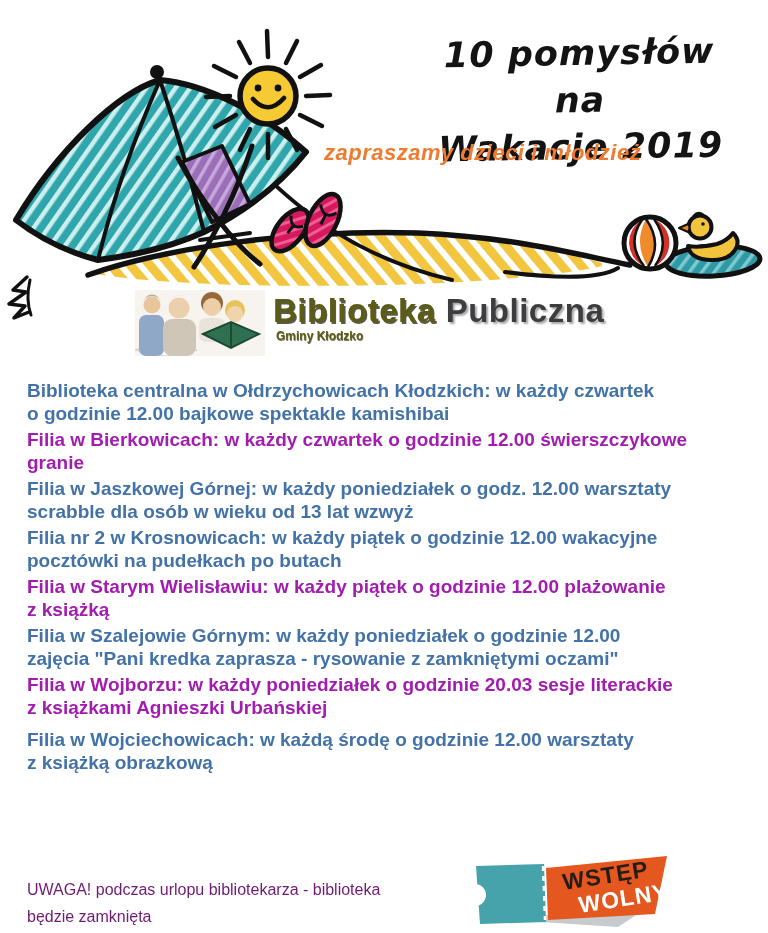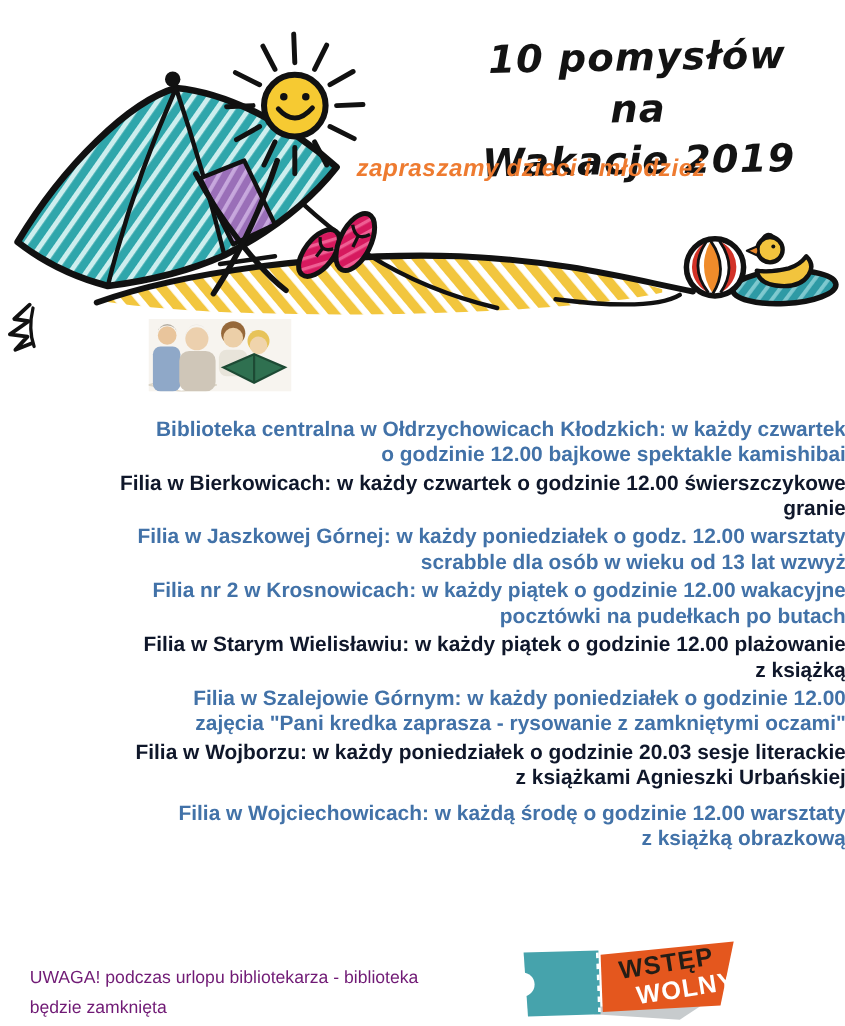--- a/index.html
+++ b/index.html
@@ -27,24 +27,23 @@
   .logo-main{font-size:33px;font-weight:bold;letter-spacing:.5px;white-space:nowrap;}
   .logo-name1{color:#5c5c17;text-shadow:1.5px 1.5px 0 rgba(35,35,8,.75);}
   .logo-name2{color:#3d3d40;text-shadow:2px 2px 2px #a8a8a8;margin-left:10px;}
   .logo-sub{font-size:12px;font-weight:bold;color:#5c5c17;margin-top:3px;margin-left:3px;
     text-shadow:.5px .5px 0 rgba(35,35,8,.6);}
   
   .schedule{position:absolute;left:27px;top:379px;width:742px;}
   .sched{
     margin:0 0 3px 0;font-size:19px;font-weight:bold;line-height:23px;
     white-space:pre-line;
-    text-align:right;
   }
   .sched.blue{color:#4272a8;}
-  .sched.gray{color:#0f172a;}
+  .sched.gray{color:#a21caf;}
   .sched.gap-top{margin-top:9px;}
   
   .notice{
     position:absolute;left:27px;top:876px;width:470px;
     color:#701a75;font-size:16px;font-weight:normal;line-height:27px;
     white-space:pre-line;
   }
   .badge{position:absolute;left:470px;top:852px;width:200px;height:81px;}
   svg{display:block;}
 </style>
@@ -180,20 +179,26 @@
     <circle cx="77" cy="13" r="11" fill="#96683a"></circle>
     <circle cx="77" cy="17" r="9" fill="#eccfa8"></circle>
     <rect x="64" y="28" width="26" height="24" rx="7" fill="#e8e4da"></rect>
 
     <circle cx="100" cy="20" r="10" fill="#e7c35a"></circle>
     <circle cx="100" cy="24" r="8" fill="#f0d4ac"></circle>
 
     <polygon points="68,44 96,32 124,44 96,58" fill="#2f7050" stroke="#1d4a34" stroke-width="2"></polygon>
     <line x1="96" y1="32" x2="96" y2="58" stroke="#1d4a34" stroke-width="2"></line>
   </svg>
+  <div class="logo-text">
+    <div class="logo-main">
+      <span class="logo-name1">Biblioteka</span><span class="logo-name2">Publiczna</span>
+    </div>
+    <div class="logo-sub">Gminy Kłodzko</div>
+  </div>
 </div>
 
 <div class="schedule">
   <p class="sched blue">Biblioteka centralna w Ołdrzychowicach Kłodzkich: w każdy czwartek
 o godzinie 12.00 bajkowe spektakle kamishibai</p>
   <p class="sched gray">Filia w Bierkowicach: w każdy czwartek o godzinie 12.00 świerszczykowe
 granie</p>
   <p class="sched blue">Filia w Jaszkowej Górnej: w każdy poniedziałek o godz. 12.00 warsztaty
 scrabble dla osób w wieku od 13 lat wzwyż</p>
   <p class="sched blue">Filia nr 2 w Krosnowicach: w każdy piątek o godzinie 12.00 wakacyjne

